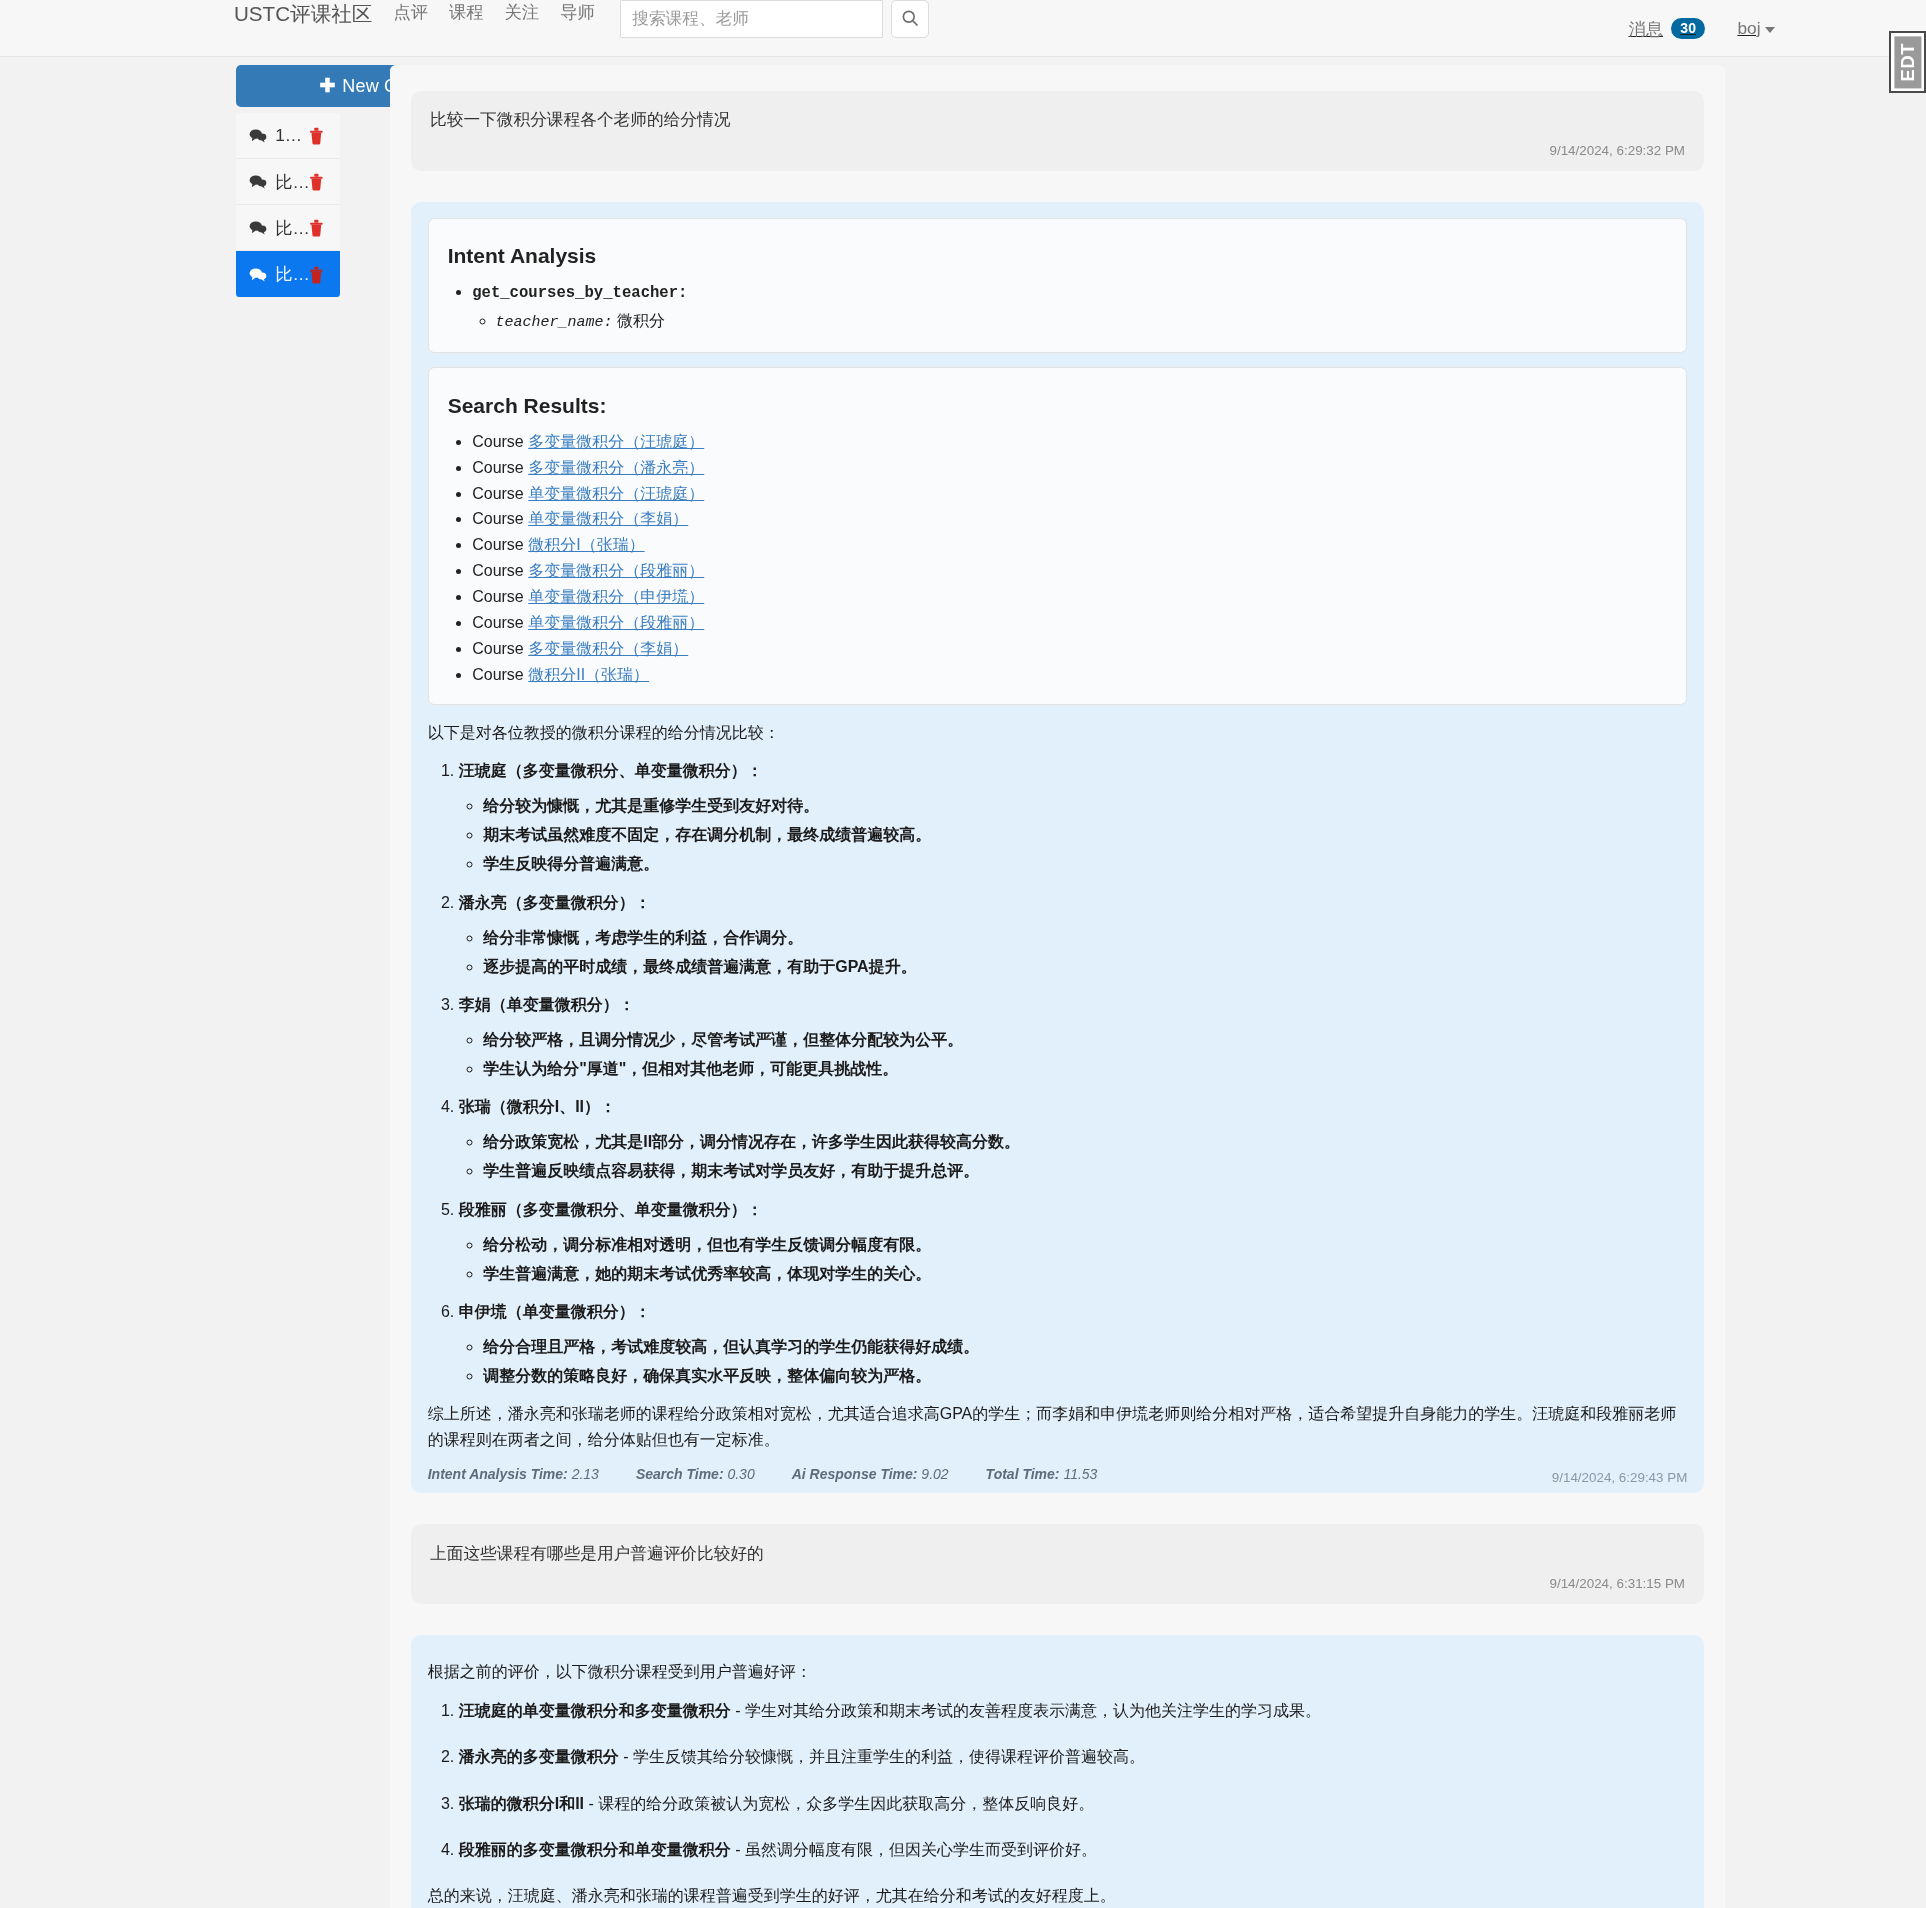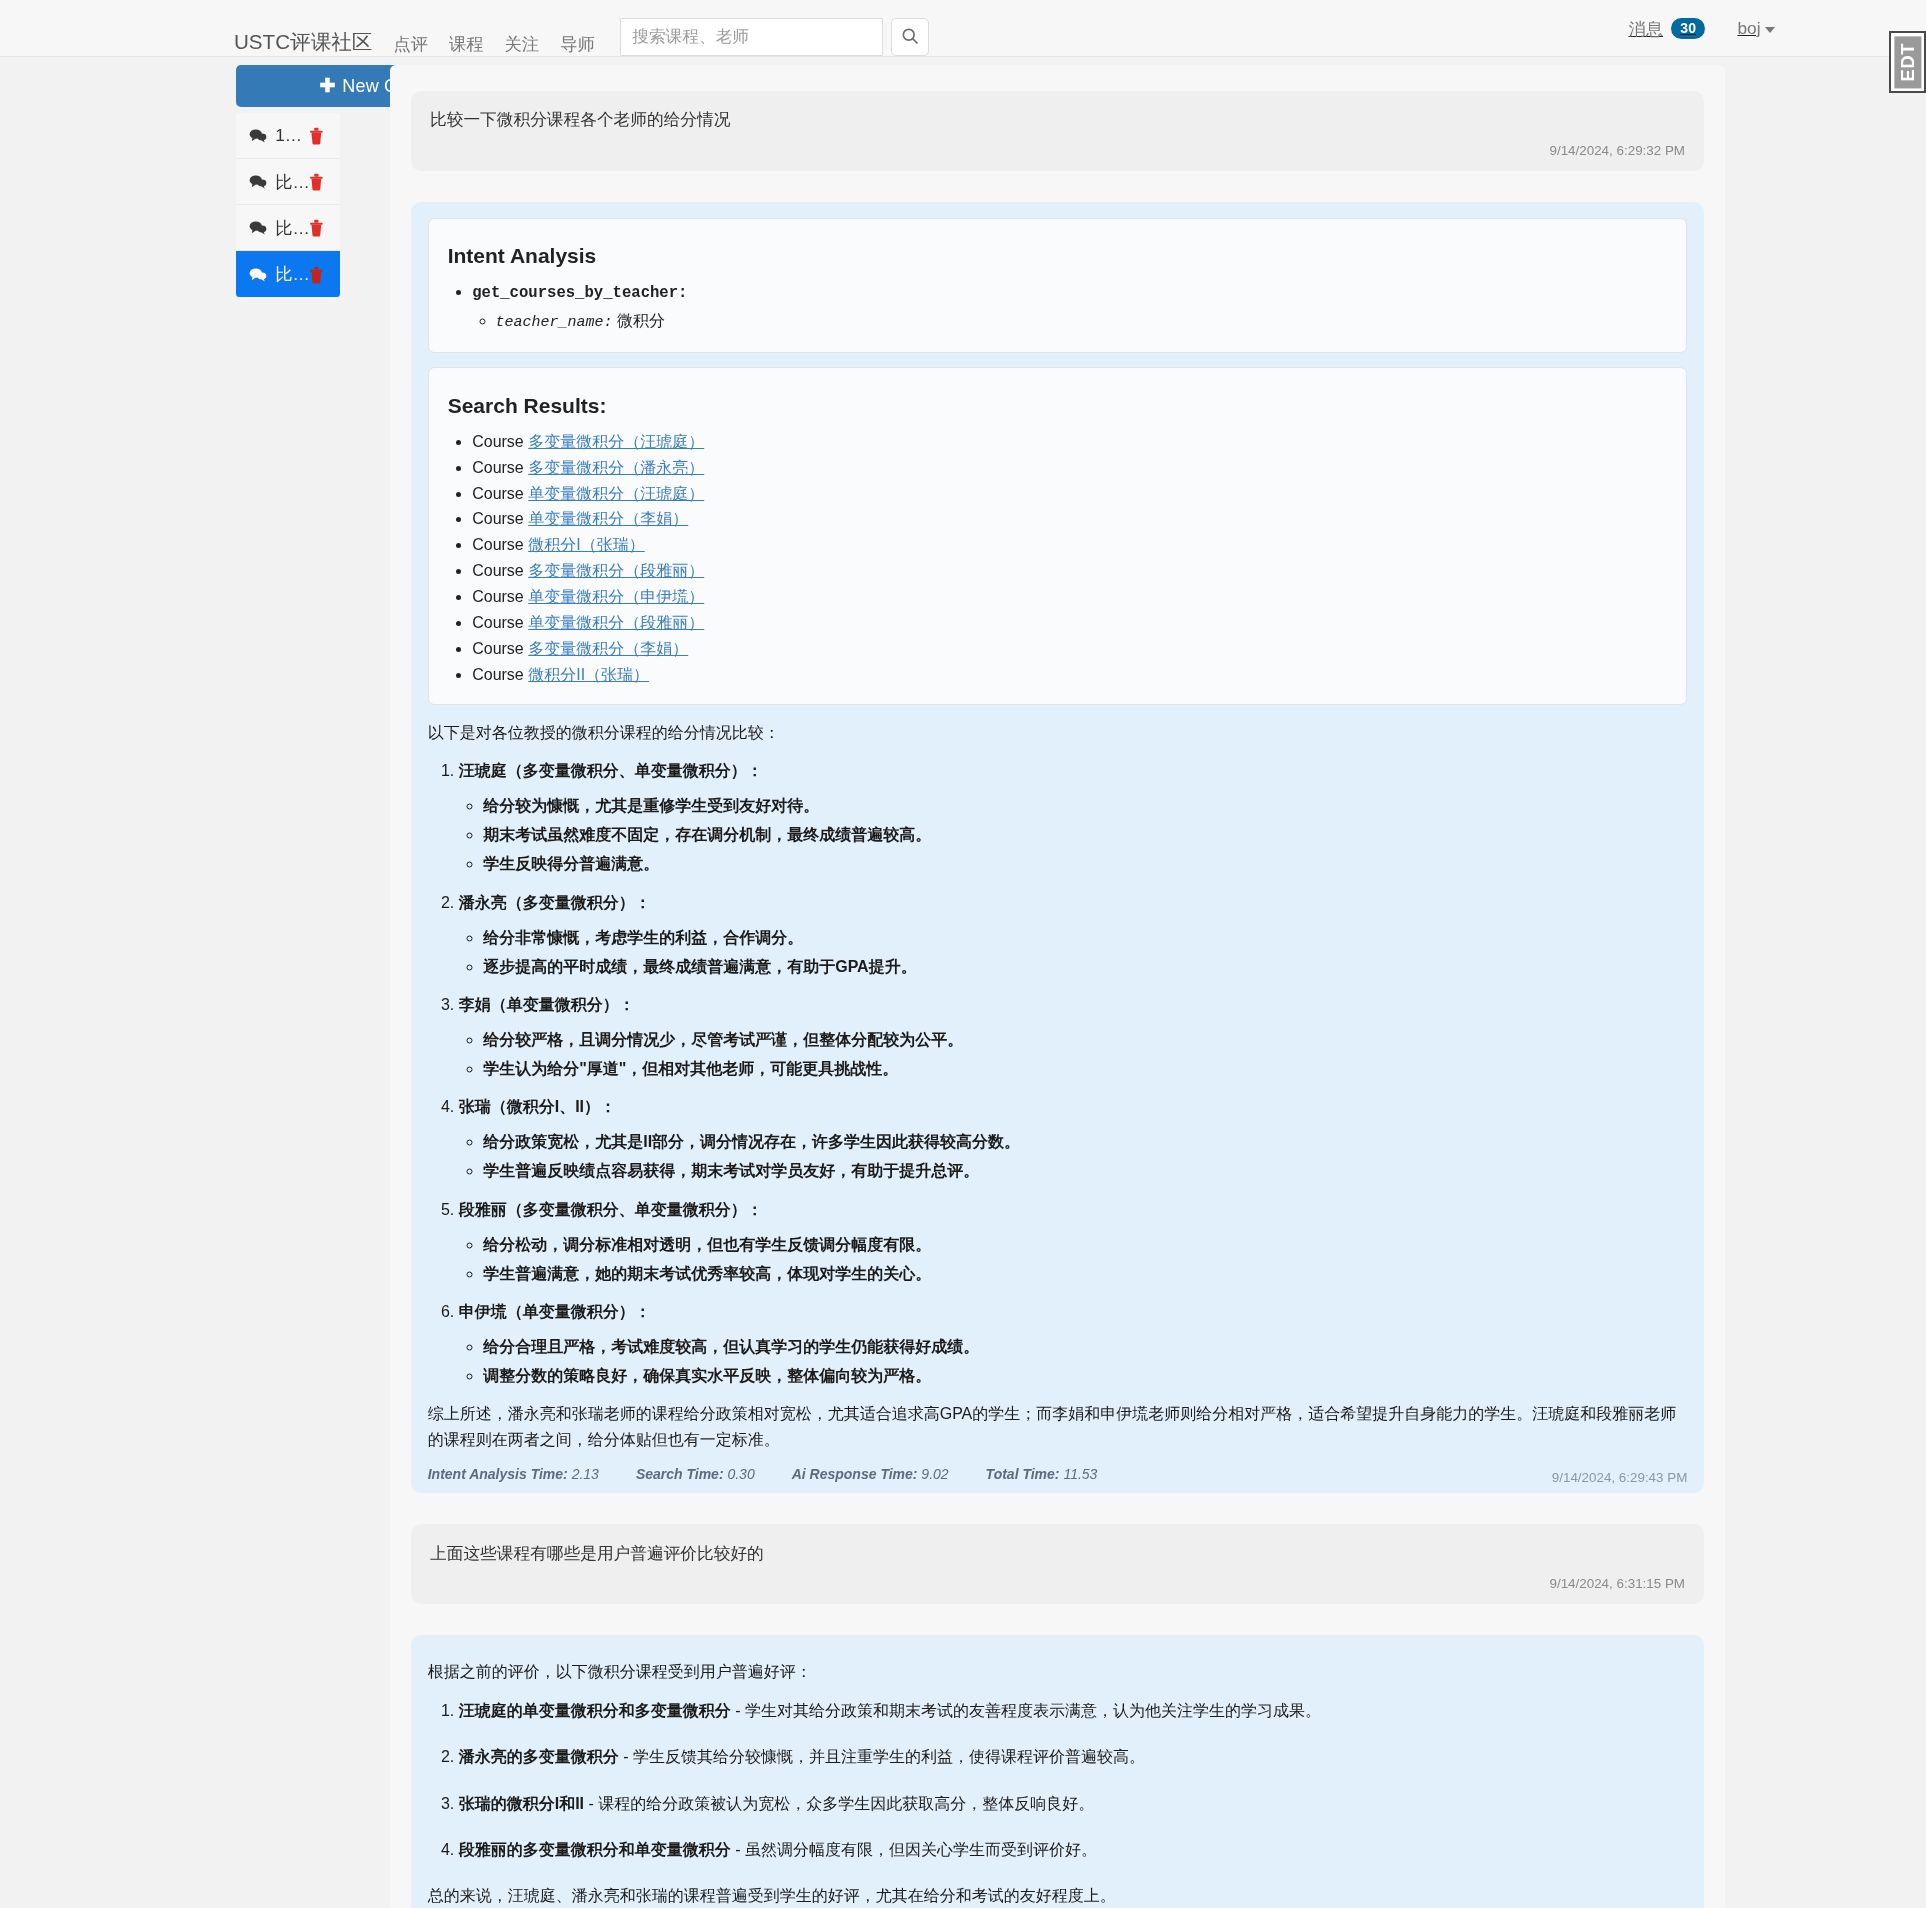--- a/index.html
+++ b/index.html
@@ -11,21 +11,21 @@
     color: #222;
     overflow: hidden;
   }
 
   
   .navbar {
     height: 57px;
     background: #f7f7f7;
     border-bottom: 1.1px solid #e6e6e6;
     display: flex;
-    align-items: flex-end;
+    align-items: flex-start;
     padding: 0 0 0 234px;
     position: relative;
   }
   .brand {
     font-size: 20.6px;
     color: #555;
     letter-spacing: 0px;
     margin-right: 21px;
     white-space: nowrap;
   }

